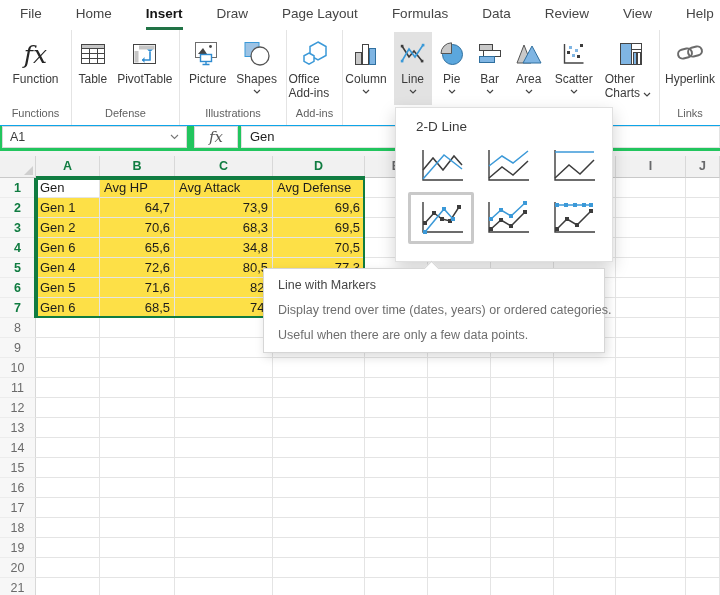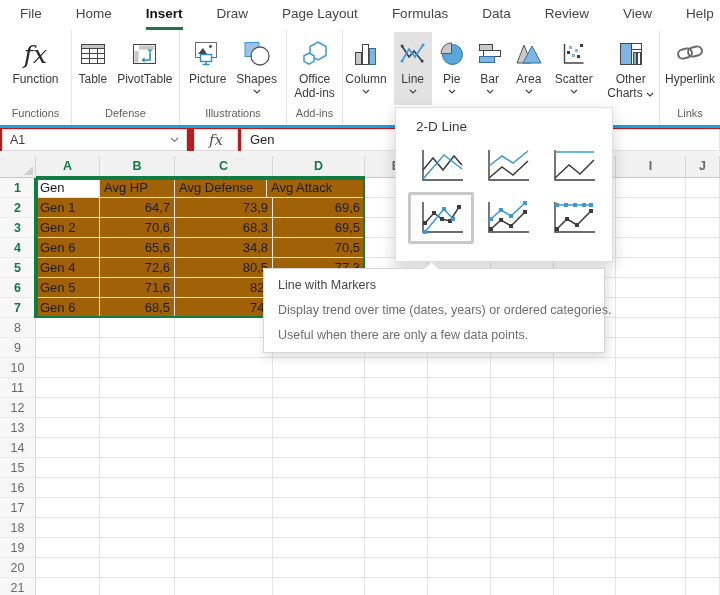--- a/index.html
+++ b/index.html
@@ -12,28 +12,28 @@
     border-bottom:3px solid transparent;cursor:default}
   .mi.active{font-weight:700;color:#151515;border-bottom-color:#217346}
   
   #ribbon{position:absolute;top:30px;left:0;width:720px;height:95px;display:flex;background:#fff}
   .rgroup{display:flex;flex-direction:column;border-right:1px solid #E4E4E4}
   .gbtns{flex:1;display:flex;justify-content:center;align-items:stretch;padding-top:2px}
   .glabel{height:20px;line-height:16px;font-size:11px;color:#616161;text-align:center;white-space:nowrap}
   .rbtn{display:flex;flex-direction:column;align-items:center;padding:4px 5px 0;color:#3b3b3b;cursor:default}
   .rbtn.active{background:#E2E2E2}
   .ricon{height:36px;display:flex;align-items:center;justify-content:center}
-  .rlabel{font-size:12px;line-height:14px;text-align:center;white-space:nowrap}
+  .rlabel{font-size:12px;line-height:14px;text-align:left;white-space:nowrap}
   .rlabel.wrap{white-space:normal;width:52px}
   .chev{margin-top:3px}
   .fxglyph{font-family:"DejaVu Serif",serif;font-style:italic;font-size:25px;color:#262626;line-height:1}
   .fxsmall{font-family:"DejaVu Serif",serif;font-style:italic;font-size:15px;color:#555}
   
-  #fbar{position:absolute;top:125px;left:0;width:720px;height:26px;background:#b91c1c;
-    border-top:3px solid #0ea5e9;display:flex;align-items:center}
+  #fbar{position:absolute;top:125px;left:0;width:720px;height:26px;background:#22c55e;
+    border-top:1px solid #0ea5e9;display:flex;align-items:flex-start}
   #namebox{margin-left:2px;width:185px;height:22px;background:#fff;border:1px solid #D9D9D9;
     font-size:12.5px;color:#3c3c3c;display:flex;align-items:center;justify-content:space-between;padding:0 7px}
   #fxbox{margin-left:7px;width:44px;height:22px;background:#fff;border:1px solid #D9D9D9;
     display:flex;align-items:center;justify-content:center}
   #formulafield{margin-left:3px;flex:1;height:22px;background:#fff;border:1px solid #E3E3E3;
     font-size:13px;color:#222;line-height:20px;padding:0 8px}
   #fstrip{position:absolute;top:151px;left:0;width:720px;height:5px;background:#F3F3F3}
   
   #sheet{position:absolute;top:156px;left:0;width:720px;height:439px;overflow:hidden;background:#fff}
   #colhead{display:flex;height:22px}
@@ -41,21 +41,21 @@
   #corner:after{content:"";position:absolute;right:2px;bottom:2px;border-left:9px solid transparent;border-bottom:9px solid #CFCFCF}
   .ch{height:22px;line-height:21px;text-align:center;font-size:12.5px;font-weight:700;color:#68696b;
     background:#F1F1F1;border-right:1px solid #D8D8D8;border-bottom:1px solid #C9C9C9}
   .ch.sel{color:#107C41}
   .grow{display:flex;height:20px}
   .rh{width:36px;text-align:center;font-size:12.5px;line-height:20px;color:#6a6a6a;background:#F7F7F7;
     border-right:1px solid #D8D8D8;border-bottom:1px solid #ECECEC}
   .rh.sel{color:#107C41;font-weight:700}
   .cell{border-right:1px solid #E4E4E4;border-bottom:1px solid #E4E4E4;font-size:13px;line-height:19px;
     padding:0 4px;color:#1c1c1c;white-space:nowrap;overflow:hidden}
-  .cell.sel{background:#a16207}
+  .cell.sel{background:#fde047}
   .cell.active{background:#FFFFFF}
   .cell.num{text-align:right}
   .ovl{position:absolute;pointer-events:none}
   
   #panel{position:absolute;left:395px;top:107px;width:218px;height:155px;background:#fff;
     border:1px solid #E0E0E0;box-shadow:0 6px 16px rgba(0,0,0,.18);z-index:5}
   #panel h3{font-size:13.5px;font-weight:400;color:#3a3a3a;margin:11px 0 6px 20px}
   #thumbs{display:grid;grid-template-columns:repeat(3,66px);grid-auto-rows:52px;margin-left:12px}
   .thumb{display:flex;align-items:center;justify-content:center;border:3px solid transparent;border-radius:2px}
   .thumb.selected{border-color:#C9C9C9}
@@ -318,22 +318,22 @@
       <div class="ch" style="width: 63px;">G</div>
       <div class="ch" style="width: 62px;">H</div>
       <div class="ch" style="width: 70px;">I</div>
       <div class="ch" style="width: 34px;">J</div>
     </div>
   <div id="gridrows">
       <div class="grow">
         <div class="rh sel">1</div>
         <div class="cell sel active" style="width: 64px;">Gen</div>
         <div class="cell sel" style="width: 75px;">Avg HP</div>
+        <div class="cell sel" style="width: 98px;">Avg Attack</div>
         <div class="cell sel" style="width: 92px;">Avg Defense</div>
-        <div class="cell sel" style="width: 98px;">Avg Attack</div>
         <div class="cell" style="width: 63px;"></div>
         <div class="cell" style="width: 63px;"></div>
         <div class="cell" style="width: 63px;"></div>
         <div class="cell" style="width: 62px;"></div>
         <div class="cell" style="width: 70px;"></div>
         <div class="cell" style="width: 34px;"></div>
       </div>
       <div class="grow">
         <div class="rh sel">2</div>
         <div class="cell sel" style="width: 64px;">Gen 1</div>

